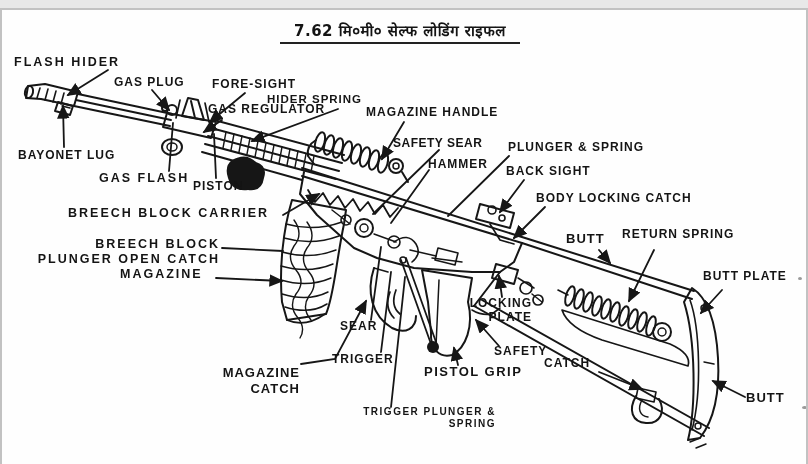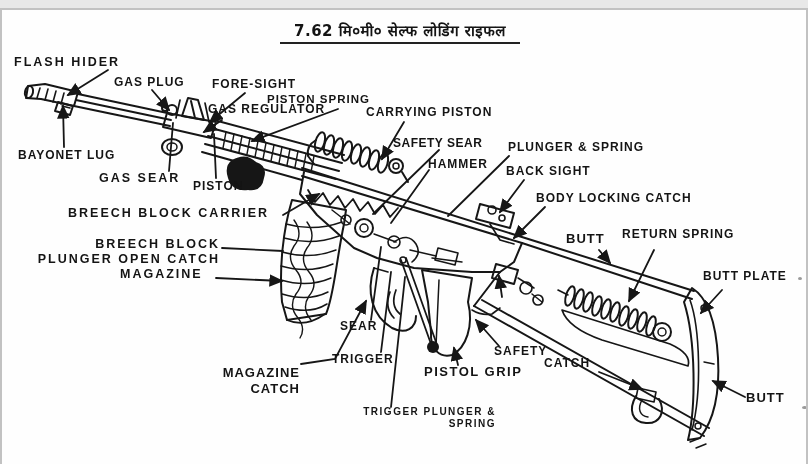--- a/index.html
+++ b/index.html
@@ -202,41 +202,42 @@
       <path d="M214,168 L212,124"></path>
     </g>
   </svg>
 
   <div class="title">7.62 मि०मी० सेल्फ लोडिंग राइफल</div>
 
   <div class="lbl wide" style="left:12px;top:45px">FLASH HIDER</div>
   <div class="lbl" style="left:112px;top:65px">GAS PLUG</div>
   <div class="lbl" style="left:210px;top:67px">FORE-SIGHT</div>
   <div class="lbl" style="left:206px;top:92px">GAS REGULATOR</div>
-  <div class="lbl" style="left:265px;top:83px;font-size:11.5px">PISTON SPRING</div>
-  <div class="lbl" style="left:364px;top:95px">CARRYING PISTON</div>
+  <div class="lbl" style="left:265px;top:83px;font-size:11.5px">HIDER SPRING</div>
+  <div class="lbl" style="left:364px;top:95px">MAGAZINE HANDLE</div>
   <div class="lbl" style="left:391px;top:126px;letter-spacing:0.5px">SAFETY SEAR</div>
   <div class="lbl" style="left:426px;top:147px">HAMMER</div>
   <div class="lbl" style="left:506px;top:130px">PLUNGER &amp; SPRING</div>
   <div class="lbl" style="left:504px;top:154px">BACK SIGHT</div>
   <div class="lbl" style="left:534px;top:181px">BODY LOCKING CATCH</div>
   <div class="lbl" style="left:564px;top:221px;font-size:13px">BUTT</div>
   <div class="lbl" style="left:620px;top:217px">RETURN SPRING</div>
   <div class="lbl" style="left:701px;top:259px">BUTT PLATE</div>
   <div class="lbl" style="left:16px;top:138px">BAYONET LUG</div>
-  <div class="lbl wide" style="left:97px;top:161px">GAS SEAR</div>
+  <div class="lbl wide" style="left:97px;top:161px">GAS FLASH</div>
   <div class="lbl" style="left:191px;top:169px">PISTON</div>
   <div class="lbl wide" style="left:66px;top:196px">BREECH BLOCK CARRIER</div>
   <div class="lbl wide ctr" style="left:12px;top:227px;width:206px"><span style="display:block">BREECH BLOCK</span><span style="display:block">PLUNGER OPEN CATCH</span></div>
   <div class="lbl wide" style="left:118px;top:257px">MAGAZINE</div>
   <div class="lbl" style="left:338px;top:309px">SEAR</div>
   <div class="lbl" style="left:330px;top:342px">TRIGGER</div>
   <div class="lbl ctr" style="left:202px;top:355px;width:96px;font-size:13px"><span style="display:block">MAGAZINE</span><span style="display:block">CATCH</span></div>
   <div class="lbl xl ctr" style="left:282px;top:396px;width:212px"><span style="display:block">TRIGGER PLUNGER &amp;</span><span style="display:block">SPRING</span></div>
   <div class="lbl big" style="left:422px;top:354px">PISTOL GRIP</div>
+  <div class="lbl ctr" style="left:466px;top:286px;width:64px"><span style="display:block">LOCKING</span><span style="display:block">PLATE</span></div>
   <div class="lbl" style="left:492px;top:334px">SAFETY</div>
   <div class="lbl" style="left:542px;top:346px">CATCH</div>
   <div class="lbl" style="left:744px;top:380px;font-size:13px">BUTT</div>
 
   <div class="speck" style="left:796px;top:267px;width:4px;height:3px"></div>
   <div class="speck" style="left:800px;top:396px;width:5px;height:3px"></div>
 
 </div>
 
 </body></html>

